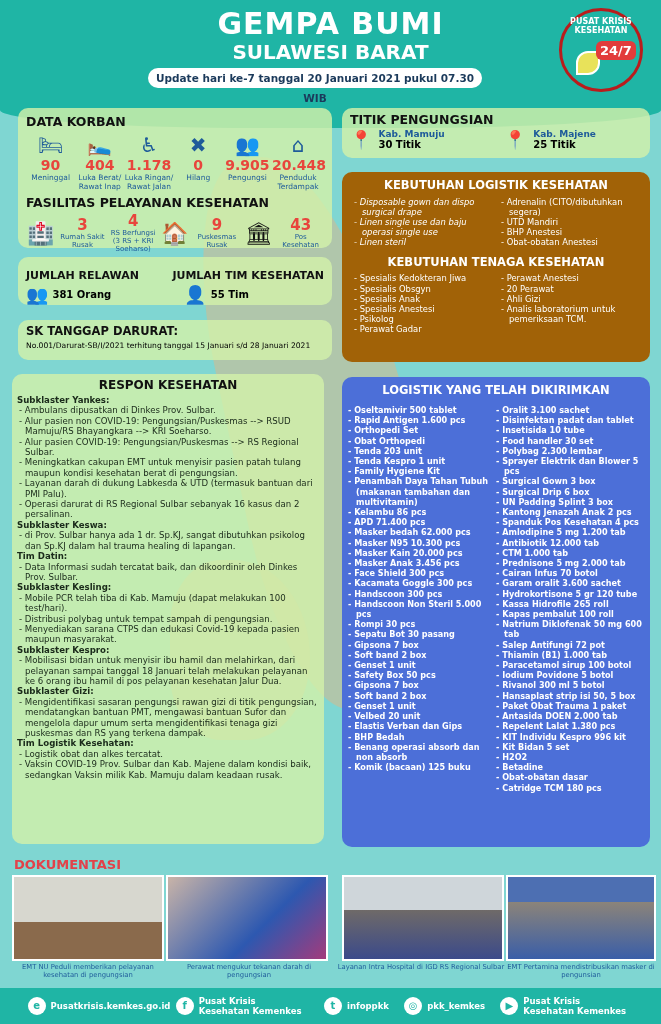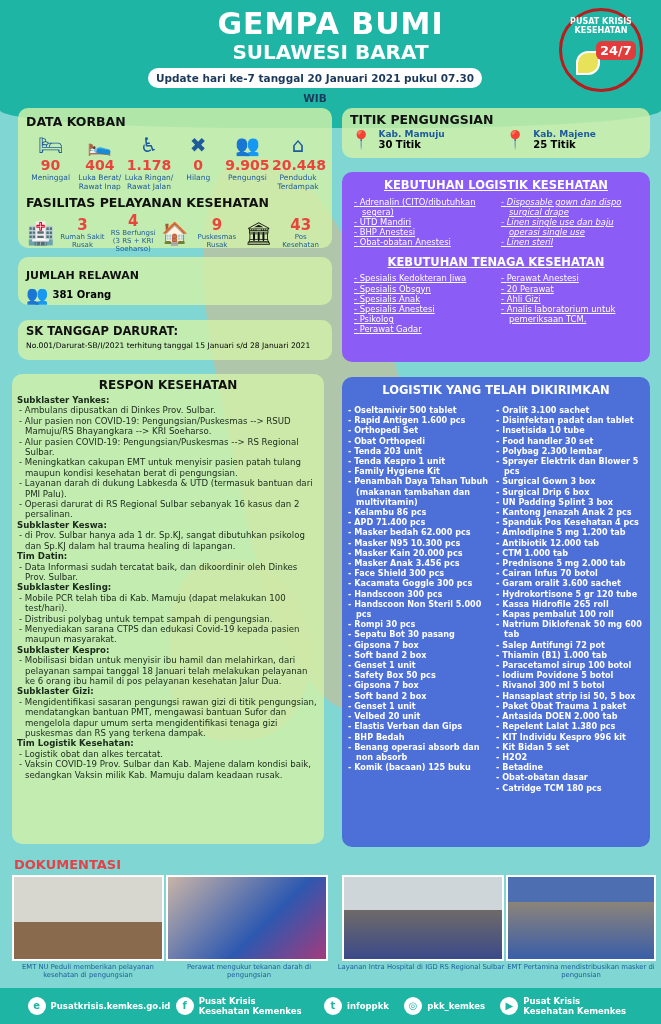--- a/index.html
+++ b/index.html
@@ -8,21 +8,21 @@
   .header { position: absolute; left: 0; top: 0; width: 661px; height: 128px; background: #1fb5a5; border-radius: 0 0 40% 40% / 0 0 18px 18px; }
   .title1 { position: absolute; top: 6px; width: 661px; text-align: center; color: #fff; font-weight: bold; font-size: 30px; letter-spacing: 1px; }
   .title2 { position: absolute; top: 40px; width: 661px; text-align: center; color: #fff; font-weight: bold; font-size: 20px; }
   .update-pill { position: absolute; top: 68px; left: 148px; width: 334px; height: 20px; background: #fff; border-radius: 12px; color: #1b3a5b; font-size: 10.5px; font-weight: bold; text-align: center; line-height: 20px; }
   .logo { position: absolute; right: 18px; top: 8px; width: 84px; height: 84px; border-radius: 50%; border: 3px solid #b91c1c; color: #fff; font-size: 8px; font-weight: bold; }
   .logo .ring-text { position: absolute; top: 6px; width: 100%; text-align: center; }
   .logo .badge { position: absolute; left: 34px; top: 30px; background: #e23b3b; color: #fff; font-size: 13px; padding: 2px 4px; border-radius: 6px; }
   .logo .leaf { position: absolute; left: 14px; top: 40px; width: 24px; height: 24px; background: #e8e25a; border-radius: 50% 0 50% 0; border: 2px solid #fff; }
   .panel { position: absolute; border-radius: 10px; }
   .green { background: rgba(210, 240, 170, 0.82); }
-  .red { background: #8b5cf6; color: #fff; text-decoration: underline; }
+  .red { background: #a16207; color: #fff; }
   .blue { background: #4c6fd8; color: #fff; }
   .sec-title { font-weight: bold; font-size: 12.5px; color: #111; }
   .stat-row { display: flex; justify-content: space-between; margin-top: 4px; }
   .stat { text-align: center; width: 52px; }
   .stat .ico { font-size: 20px; color: #1e5b9a; height: 24px; line-height: 24px; }
   .stat .num { color: #e8453c; font-weight: bold; font-size: 14px; }
   .stat .lbl { color: #1e5b9a; font-size: 7.5px; line-height: 9px; }
   .fac-row { display: flex; align-items: center; margin-top: 4px; gap: 4px; }
   .fac-ico { font-size: 22px; color: #111; width: 30px; text-align: center; }
   .fac-txt { text-align: center; width: 48px; }
@@ -118,20 +118,27 @@
 
 <div class="panel green" style="left:18px;top:257px;width:314px;height:48px;padding:12px 8px;">
   <div style="display:flex;justify-content:space-between;">
     <div>
       <div class="sec-title" style="font-size:11px;">JUMLAH RELAWAN</div>
       <div style="display:flex;align-items:center;gap:4px;margin-top:2px;">
         <span style="font-size:18px;">👥</span>
         <span style="font-size:10px;font-weight:bold;">381 Orang</span>
       </div>
     </div>
+    <div>
+      <div class="sec-title" style="font-size:11px;">JUMLAH TIM KESEHATAN</div>
+      <div style="display:flex;align-items:center;gap:4px;margin-top:2px;padding-left:12px;">
+        <span style="font-size:18px;">👤</span>
+        <span style="font-size:10px;font-weight:bold;">55 Tim</span>
+      </div>
+    </div>
   </div>
 </div>
 
 <div class="panel green" style="left:18px;top:320px;width:314px;height:40px;padding:4px 8px;">
   <div class="sec-title" style="font-size:11.5px;">SK TANGGAP DARURAT:</div>
   <div style="font-size:7.6px;margin-top:3px;">No.001/Darurat-SB/I/2021 terhitung tanggal 15 Januari s/d 28 Januari 2021</div>
 </div>
 
 <div class="panel green" style="left:342px;top:108px;width:308px;height:50px;padding:4px 8px;">
   <div class="sec-title">TITIK PENGUNGSIAN</div>
@@ -149,30 +156,30 @@
           <div style="color:#1e5b9a;font-size:9px;font-weight:bold;">Kab. Majene</div>
           <div style="font-size:10px;font-weight:bold;">25 Titik</div>
         </div>
       </div>
     </div>
 </div>
 
 <div class="panel red" style="left:342px;top:172px;width:308px;height:190px;padding:6px 12px;">
   <div style="text-align:center;font-weight:bold;font-size:11.5px;">KEBUTUHAN LOGISTIK KESEHATAN</div>
   <div style="display:flex;gap:10px;margin-top:5px;">
+    <ul class="list" style="width:148px;font-style:italic;" id="kl-right">
+        <li>Disposable gown dan dispo surgical drape</li>
+        <li>Linen single use dan baju operasi single use</li>
+        <li>Linen steril</li>
+      </ul>
     <ul class="list" style="width:148px;" id="kl-left">
         <li>Adrenalin (CITO/dibutuhkan segera)</li>
         <li>UTD Mandiri</li>
         <li>BHP Anestesi</li>
         <li>Obat-obatan Anestesi</li>
-      </ul>
-    <ul class="list" style="width:148px;font-style:italic;" id="kl-right">
-        <li>Disposable gown dan dispo surgical drape</li>
-        <li>Linen single use dan baju operasi single use</li>
-        <li>Linen steril</li>
       </ul>
   </div>
   <div style="text-align:center;font-weight:bold;font-size:11.5px;margin-top:8px;">KEBUTUHAN TENAGA KESEHATAN</div>
   <div style="display:flex;gap:10px;margin-top:4px;">
     <ul class="list" style="width:148px;" id="kt-left">
         <li>Spesialis Kedokteran Jiwa</li>
         <li>Spesialis Obsgyn</li>
         <li>Spesialis Anak</li>
         <li>Spesialis Anestesi</li>
         <li>Psikolog</li>

